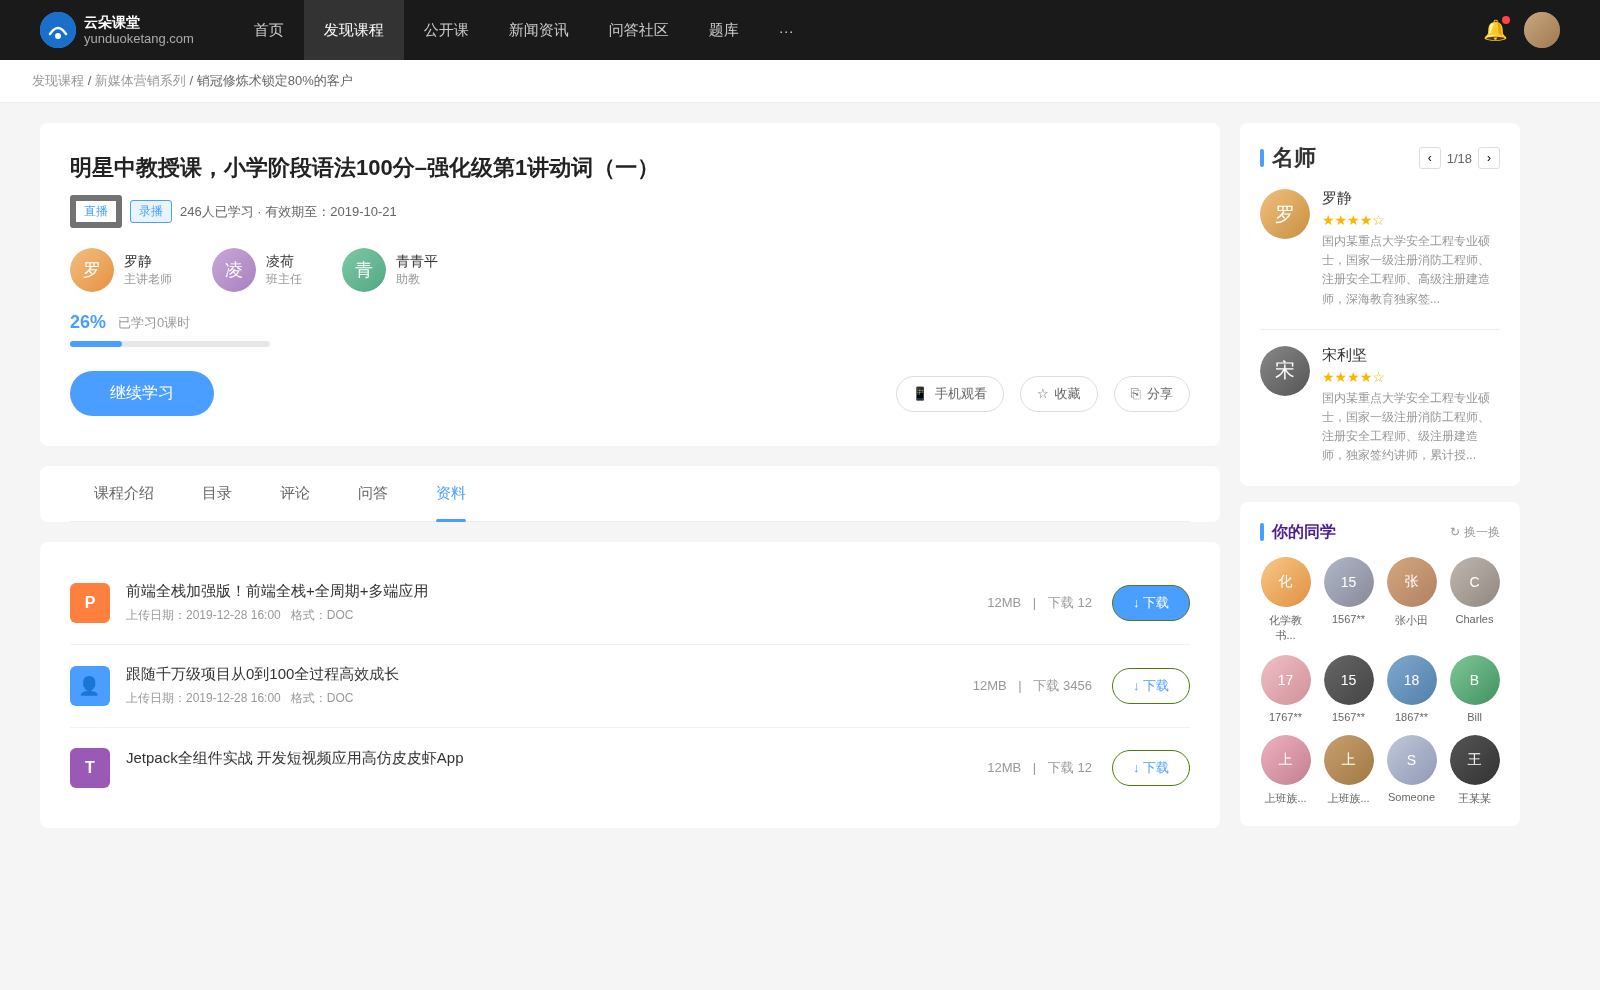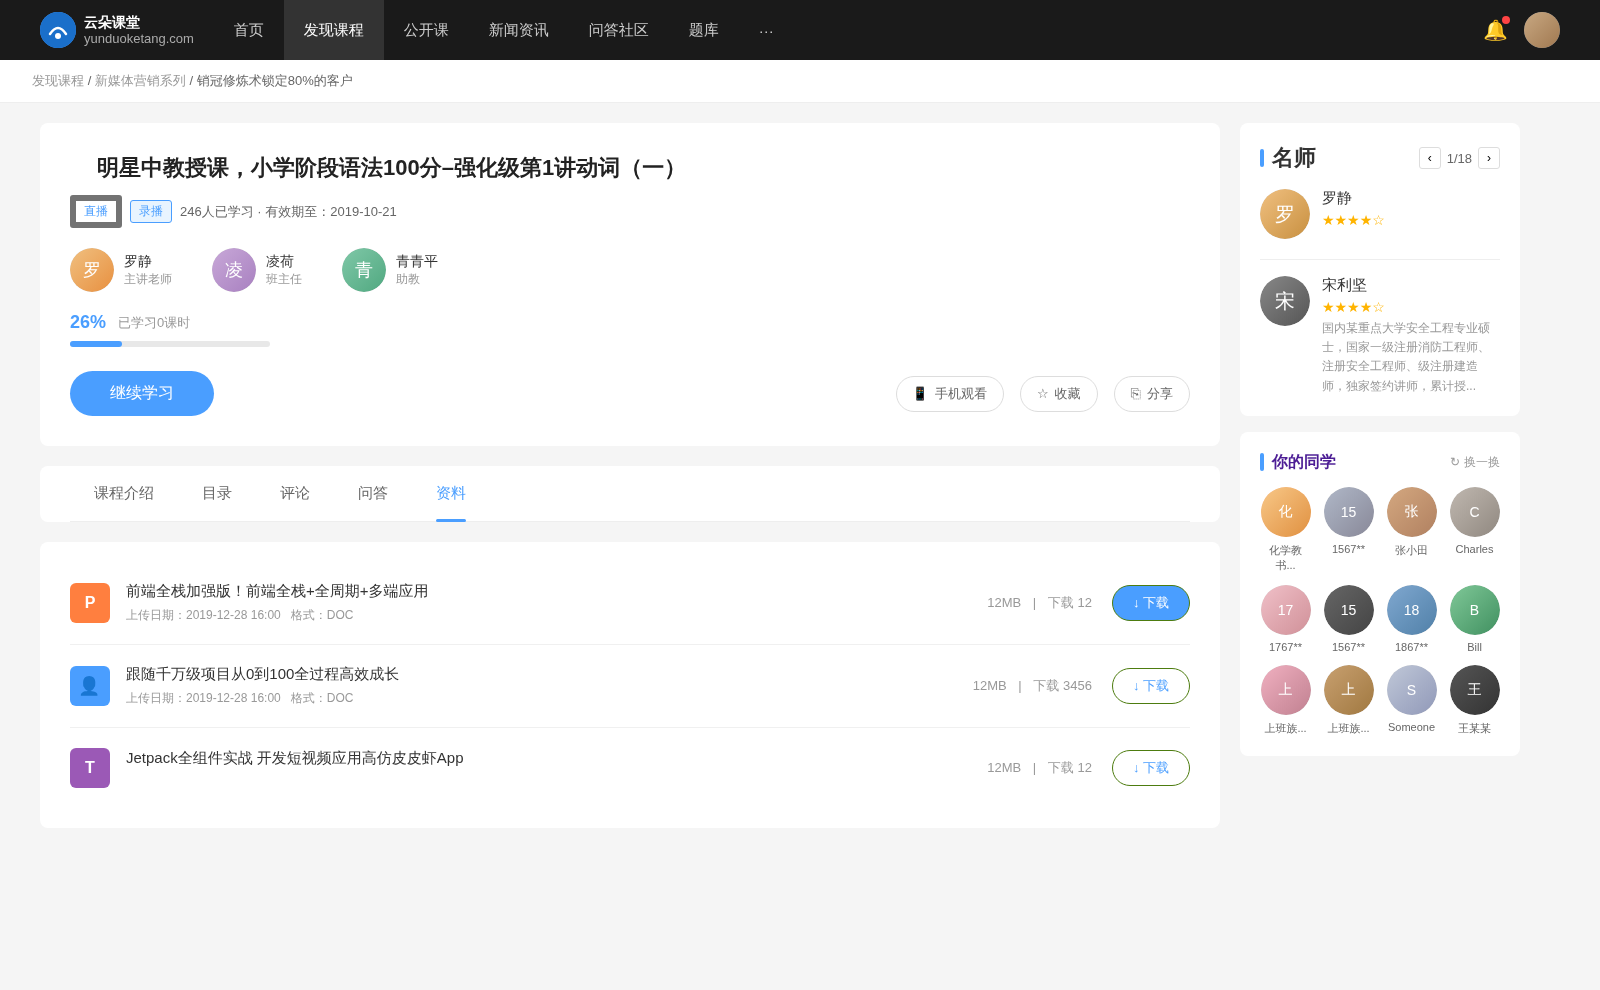--- a/index.html
+++ b/index.html
@@ -1,20 +1,20 @@
 <!DOCTYPE html>
 <html><head>
   <meta charset="utf-8">
   <style>
     * { box-sizing: border-box; margin: 0; padding: 0; }
     body { font-family: -apple-system, BlinkMacSystemFont, 'PingFang SC', 'Microsoft YaHei', sans-serif; background: #f5f5f5; font-size: 14px; color: #333; }
 
     
     .navbar { background: #1a1a1a; height: 60px; display: flex; align-items: center; padding: 0 40px; gap: 0; }
-    .navbar-logo { display: flex; align-items: center; gap: 8px; margin-right: 20px; }
+    .navbar-logo { display: flex; align-items: center; gap: 8px; margin-right: 40px; }
     .logo-icon { width: 36px; height: 36px; background: #4a9eff; border-radius: 50%; display: flex; align-items: center; justify-content: center; color: white; font-weight: bold; font-size: 16px; }
     .logo-text { color: white; font-size: 13px; line-height: 1.2; }
     .navbar-items { display: flex; gap: 0; flex: 1; }
     .nav-item { color: #ccc; padding: 0 20px; height: 60px; display: flex; align-items: center; cursor: pointer; font-size: 15px; }
     .nav-item.active { background: #333; color: white; }
     .navbar-right { display: flex; align-items: center; gap: 16px; margin-left: auto; }
     .nav-bell { color: #ccc; font-size: 20px; position: relative; cursor: pointer; }
     .bell-dot { width: 8px; height: 8px; background: #ff4444; border-radius: 50%; position: absolute; top: -2px; right: -2px; }
     .nav-avatar { width: 36px; height: 36px; border-radius: 50%; background: #888; overflow: hidden; display: flex; align-items: center; justify-content: center; cursor: pointer; }
 
@@ -24,21 +24,21 @@
     .breadcrumb a { color: #999; text-decoration: none; }
 
     
     .main-container { display: flex; gap: 20px; padding: 20px 40px; max-width: 1560px; }
 
     
     .content-left { flex: 1; min-width: 0; }
 
     
     .course-header-card { background: white; border-radius: 8px; padding: 30px; margin-bottom: 20px; }
-    .course-title { font-size: 22px; font-weight: bold; color: #222; margin-bottom: 12px; margin-left: 27px; }
+    .course-title { font-size: 22px; font-weight: bold; color: #222; margin-bottom: 12px; }
     .course-badges { display: flex; align-items: center; gap: 8px; margin-bottom: 16px; }
     .badge { padding: 2px 8px; border-radius: 3px; font-size: 12px; font-weight: 500; }
     .badge-live { border: 6px solid #737373; color: #4a9eff; text-align: center; }
     .badge-record { border: 1px solid #4a9eff; color: #4a9eff; background: #e8f4ff; }
     .course-meta { color: #666; font-size: 13px; }
 
     .instructors { display: flex; gap: 40px; margin: 20px 0; }
     .instructor { display: flex; align-items: center; gap: 10px; }
     .instructor-avatar { width: 44px; height: 44px; border-radius: 50%; overflow: hidden; background: #ddd; }
     .instructor-info .name { font-size: 14px; color: #333; font-weight: 500; }
@@ -308,20 +308,21 @@
         </div>
       </div>
 
       <div class="teacher-item">
         <div class="teacher-avatar">
           <div style="width:50px;height:50px;border-radius:50%;background:linear-gradient(135deg,#f0c080,#c89040);display:flex;align-items:center;justify-content:center;color:white;font-size:20px;">罗</div>
         </div>
         <div class="teacher-info">
           <div class="teacher-name">罗静</div>
           <div class="teacher-stars">★★★★☆</div>
+          <div class="teacher-desc">国内某重点大学安全工程专业硕士，国家一级注册消防工程师、注册安全工程师、高级注册建造师，深海教育独家签...</div>
         </div>
       </div>
 
       <div class="separator"></div>
 
       <div class="teacher-item">
         <div class="teacher-avatar">
           <div style="width:50px;height:50px;border-radius:50%;background:linear-gradient(135deg,#888,#555);display:flex;align-items:center;justify-content:center;color:white;font-size:20px;">宋</div>
         </div>
         <div class="teacher-info">

